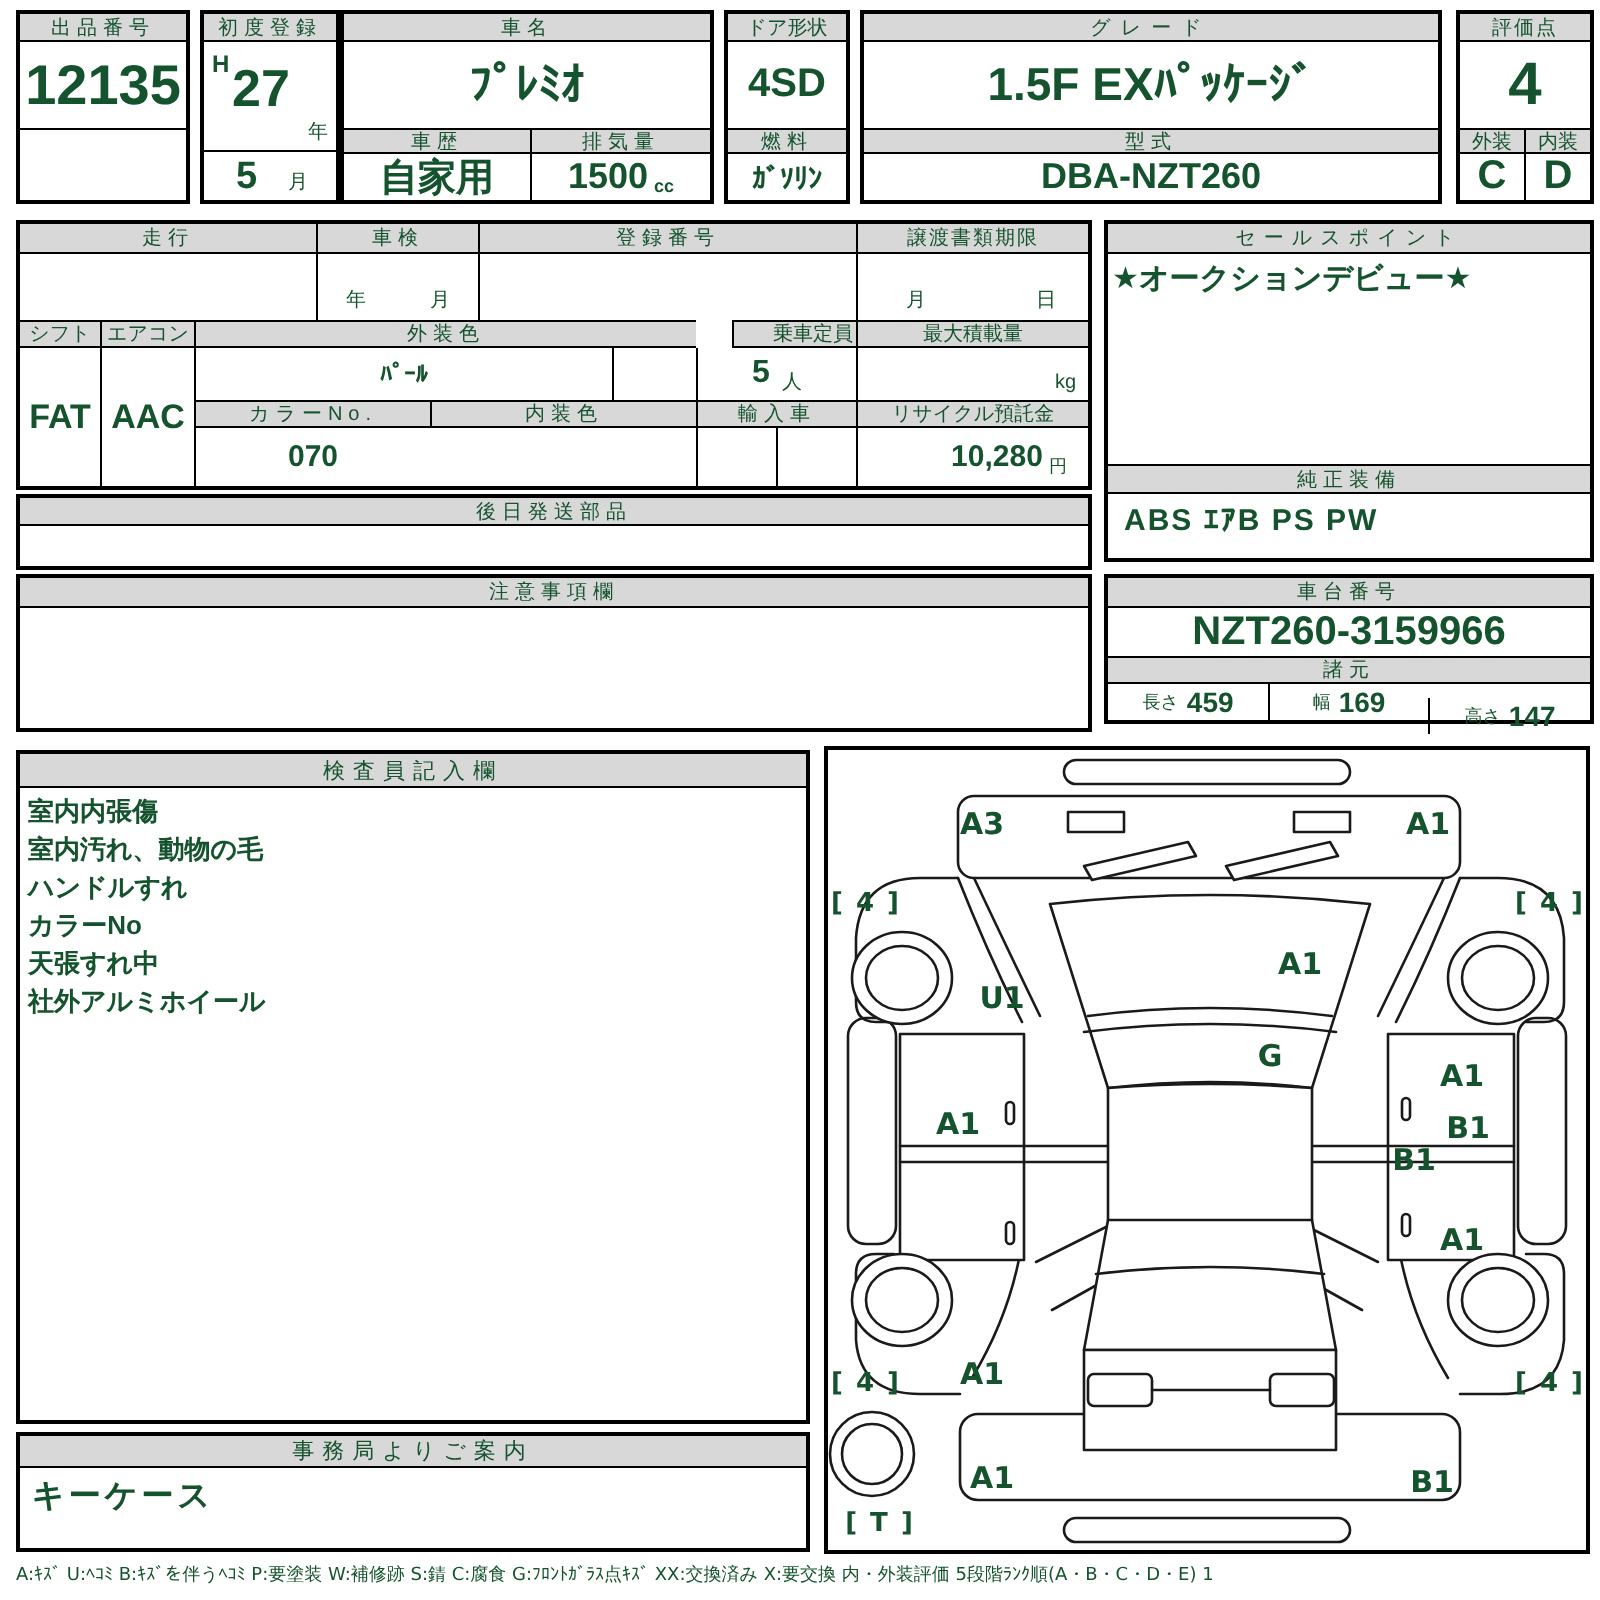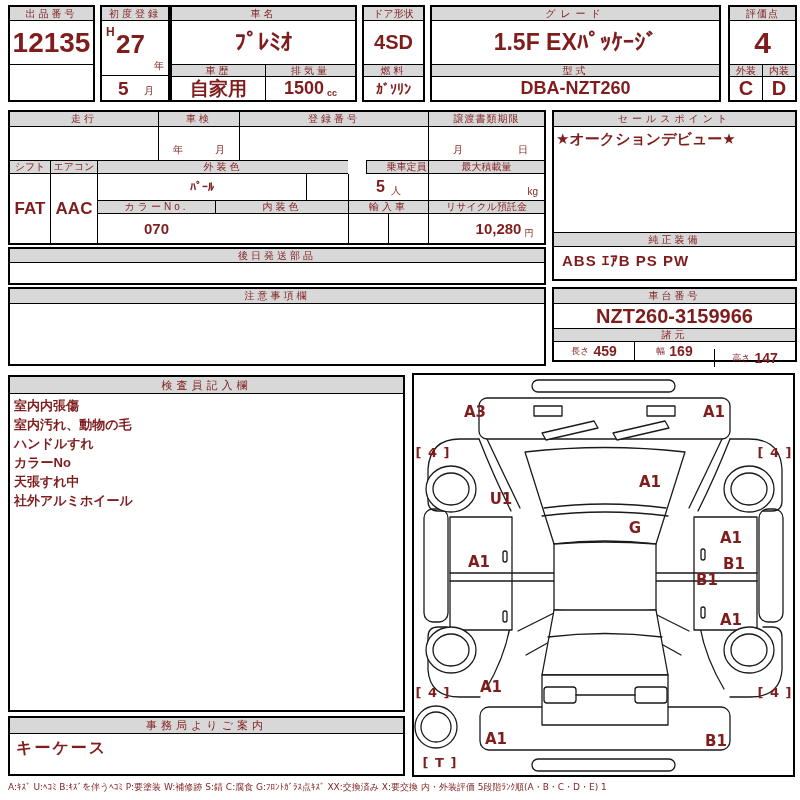--- a/index.html
+++ b/index.html
@@ -1,16 +1,16 @@
 <!DOCTYPE html>
 <html><head>
 <meta charset="utf-8">
 <style>
   html,body{margin:0;padding:0;background:#fff;}
-  #sheet{position:relative;width:800px;height:800px;background:#fff;color:#7f1d1d;
+  #sheet{position:relative;width:800px;height:800px;background:#fff;color:#14532d;
          font-family:"Liberation Sans","DejaVu Sans",sans-serif;overflow:hidden;}
   .box{position:absolute;border:2px solid #000;background:#fff;box-sizing:border-box;}
   .abs{position:absolute;box-sizing:border-box;}
   .hdr{background:#d8d8d8;display:flex;align-items:center;justify-content:center;
        font-size:10px;letter-spacing:3px;white-space:nowrap;overflow:hidden;border-bottom:1px solid #000;}
   .val{display:flex;align-items:center;justify-content:center;font-weight:bold;white-space:nowrap;overflow:hidden;}
   .bl{border-left:1px solid #000;} .bt{border-top:1px solid #000;}
   .unit{font-weight:bold;}
   .dlbl{position:absolute;transform:translate(-50%,-50%);font-weight:bold;font-size:15px;
         white-space:nowrap;font-family:"DejaVu Sans","Liberation Sans",sans-serif;}
@@ -235,21 +235,21 @@
         <ellipse cx="335" cy="114" rx="25" ry="23" fill="#fff"></ellipse>
           <ellipse cx="335" cy="114" rx="18" ry="16"></ellipse>
         <ellipse cx="37" cy="275" rx="25" ry="23" fill="#fff"></ellipse>
           <ellipse cx="37" cy="275" rx="18" ry="16"></ellipse>
         <ellipse cx="335" cy="275" rx="25" ry="23" fill="#fff"></ellipse>
           <ellipse cx="335" cy="275" rx="18" ry="16"></ellipse>
         <circle cx="22" cy="352" r="21" fill="#fff"></circle>
           <circle cx="22" cy="352" r="15"></circle>
       </g>
     </svg>
-    <div class="dlbl" style="left:61px;top:37px;">A3</div>
+    <div class="dlbl" style="left:77px;top:37px;">A3</div>
     <div class="dlbl" style="left:300px;top:37px;">A1</div>
     <div class="dlbl dbr" style="left:19px;top:77px;">[ 4 ]</div>
     <div class="dlbl dbr" style="left:361px;top:77px;">[ 4 ]</div>
     <div class="dlbl" style="left:87px;top:124px;">U1</div>
     <div class="dlbl" style="left:236px;top:107px;">A1</div>
     <div class="dlbl" style="left:221px;top:153px;">G</div>
     <div class="dlbl" style="left:65px;top:187px;">A1</div>
     <div class="dlbl" style="left:317px;top:163px;">A1</div>
     <div class="dlbl" style="left:320px;top:189px;">B1</div>
     <div class="dlbl" style="left:293px;top:205px;">B1</div>

